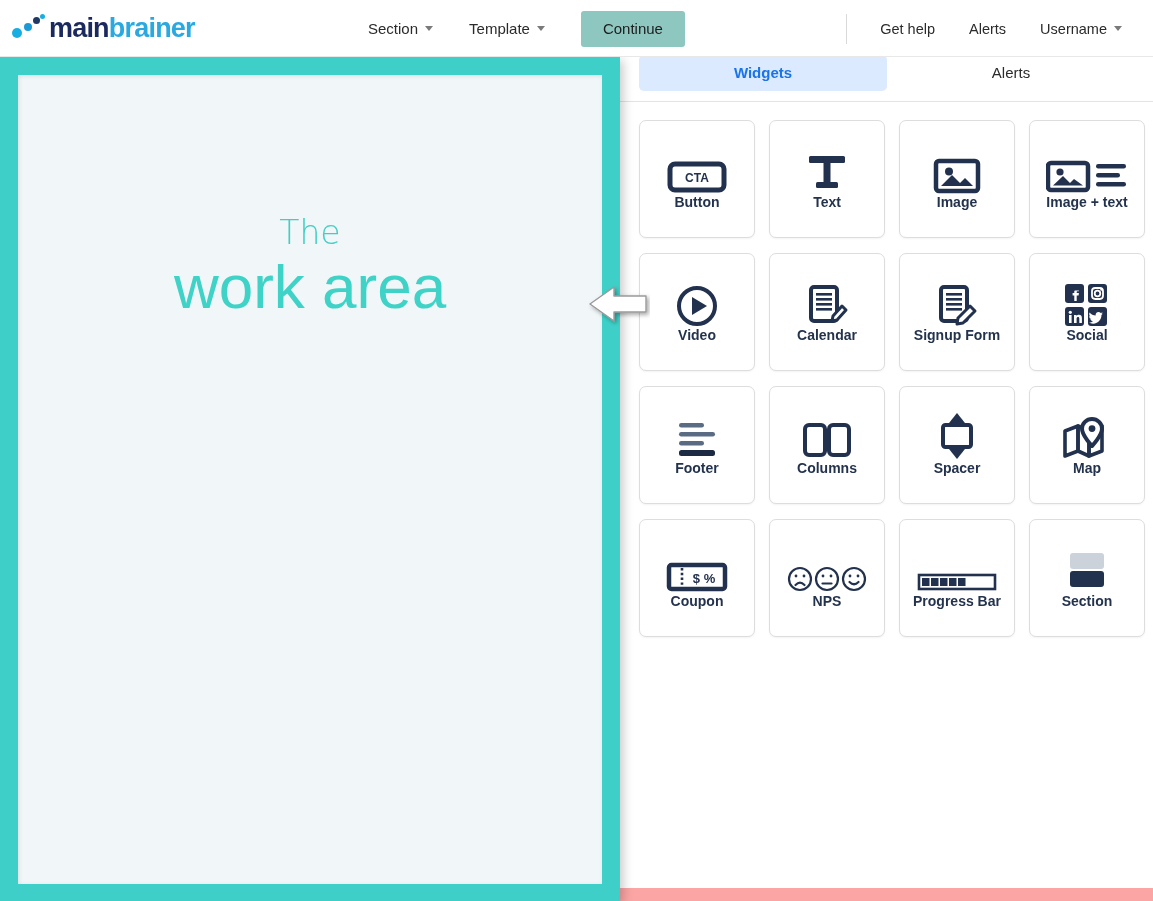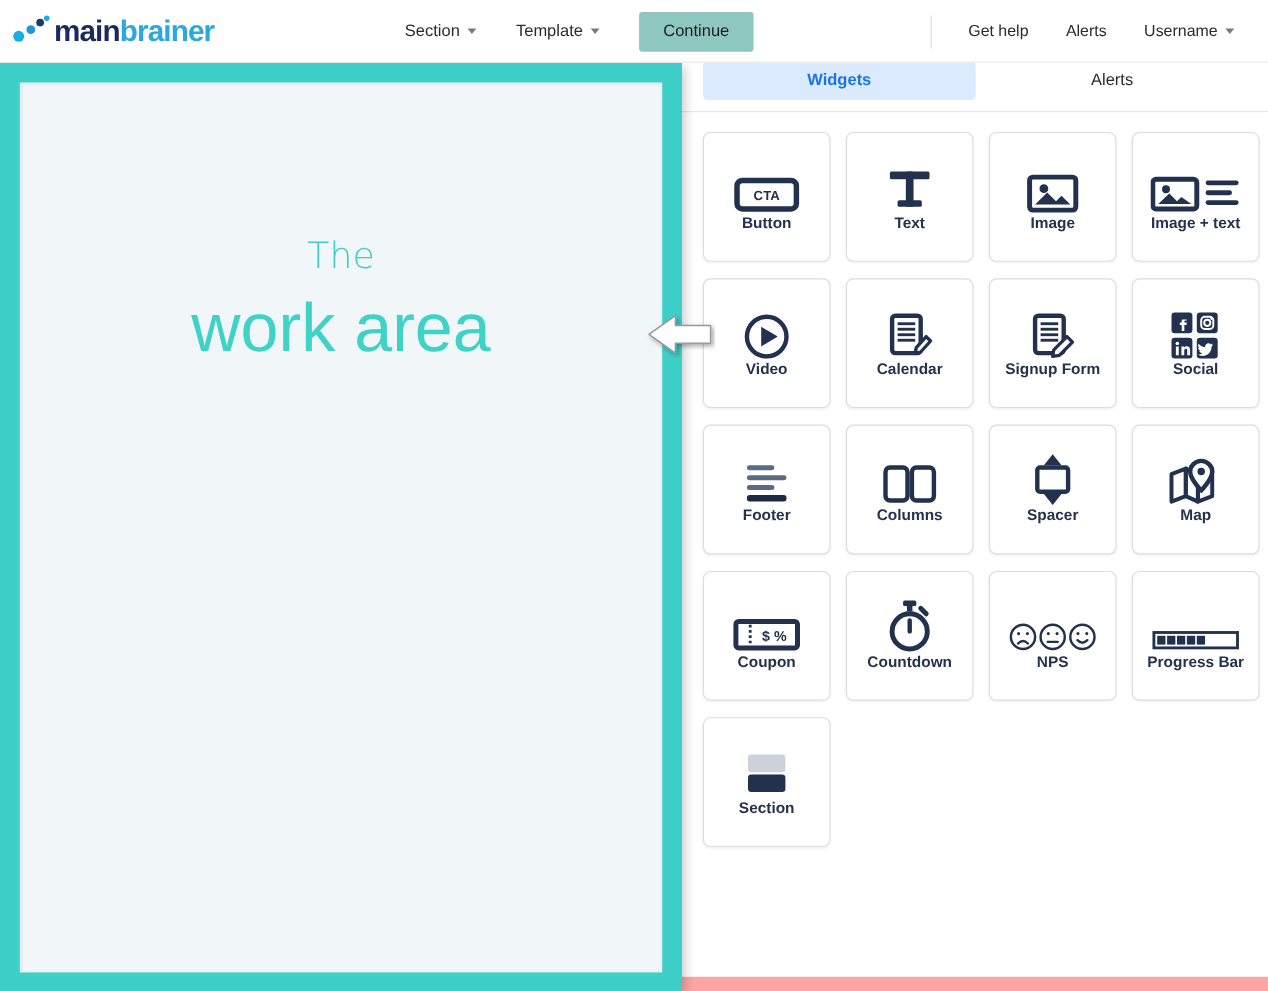--- a/index.html
+++ b/index.html
@@ -72,21 +72,21 @@
     box-shadow: inset 1px 1px 4px rgba(0,0,0,0.10);
     position: relative;
   }
   .wa-text { position: absolute; left: 0; right: 0; top: 140px; text-align: center; }
   .wa-small {
     color: #40cfc4; font-size: 33px; font-weight: 300;
     font-family: "DejaVu Sans", sans-serif; line-height: 1.1; display:block;
   }
   .wa-big {
     color: #3fd2c7; font-size: 62px; font-weight: 300;
-    font-family: "Liberation Sans", sans-serif; line-height: 1.15; display:block; margin-top: 12px;
+    font-family: "Liberation Sans", sans-serif; line-height: 1.15; display:block; 
   }
 
   
   .pointer-arrow { position: absolute; left: 588px; top: 282px; width: 62px; height: 44px; z-index: 20; }
 
   
   .panel {
     position: absolute; left: 620px; top: 44px;
     width: 533px; height: 844px;
     background: #ffffff;
@@ -352,32 +352,20 @@
         <div class="widget-icon">
           <svg width="62" height="34" viewBox="0 0 62 34">
             <rect x="3" y="5" width="56" height="24" rx="2.5" fill="none" stroke="#22314d" stroke-width="4.5"></rect>
             <line x1="16" y1="8" x2="16" y2="26" stroke="#22314d" stroke-width="2.6" stroke-dasharray="2.4 2.4"></line>
             <text x="38" y="23" text-anchor="middle" font-family="Liberation Sans, sans-serif" font-size="13" font-weight="bold" fill="#22314d">$ %</text>
           </svg>
         </div>
         <div class="widget-label">Coupon</div>
       </div>
 
-      <div class="widget-card">
-        <div class="widget-icon">
-          <svg width="46" height="50" viewBox="0 0 46 50">
-            <rect x="17" y="2" width="12" height="5" rx="1.5" class="ink"></rect>
-            <rect x="20.5" y="6" width="5" height="6" class="ink"></rect>
-            <line x1="33" y1="9" x2="38" y2="14" stroke="#22314d" stroke-width="4.5" stroke-linecap="round"></line>
-            <circle cx="23" cy="30" r="16" fill="none" stroke="#22314d" stroke-width="4.5"></circle>
-            <line x1="23" y1="30" x2="23" y2="20" stroke="#22314d" stroke-width="4" stroke-linecap="round"></line>
-          </svg>
-        </div>
-        <div class="widget-label">Countdown</div>
-      </div>
 
       <div class="widget-card">
         <div class="widget-icon">
           <svg width="80" height="30" viewBox="0 0 80 30">
 
             <circle cx="13" cy="15" r="11" fill="none" stroke="#22314d" stroke-width="2.2"></circle>
             <circle cx="9" cy="12" r="1.4" class="ink"></circle>
             <circle cx="17" cy="12" r="1.4" class="ink"></circle>
             <path d="M8.5 21 Q13 16.5 17.5 21" fill="none" stroke="#22314d" stroke-width="2.2" stroke-linecap="round"></path>
 

